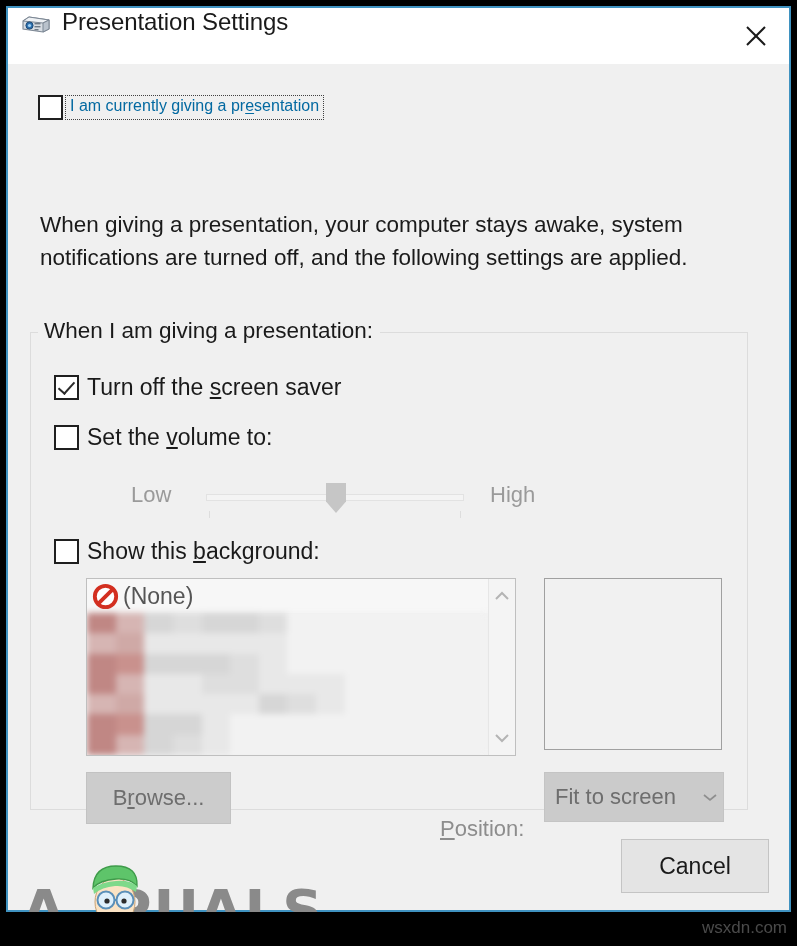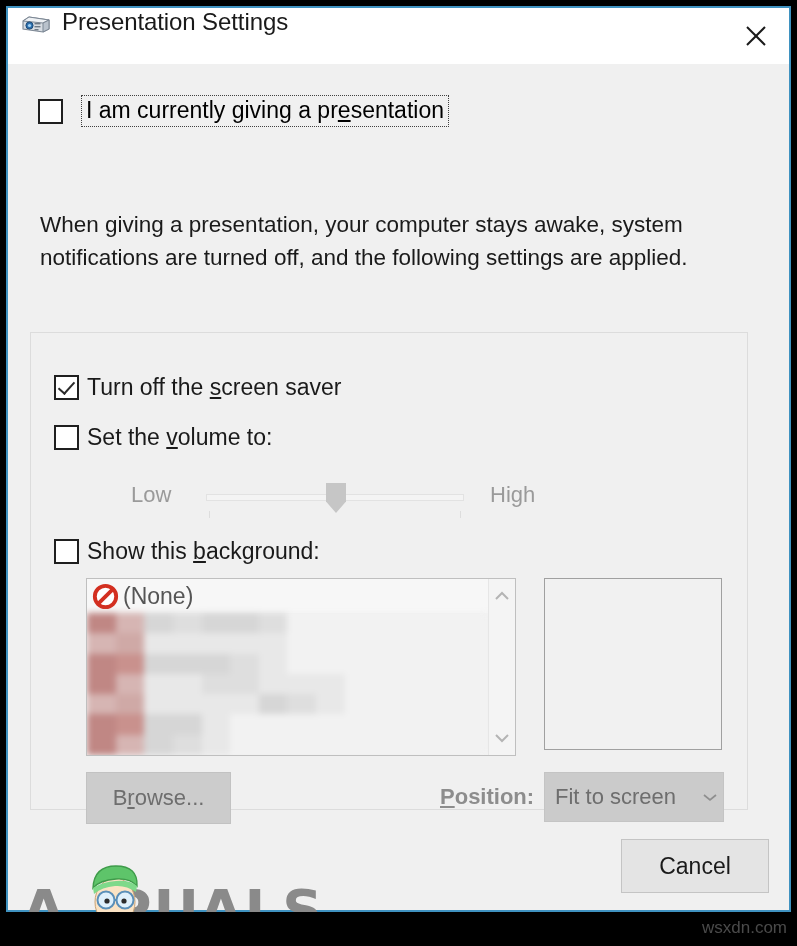--- a/index.html
+++ b/index.html
@@ -108,25 +108,25 @@
     position: absolute;
     left: 6px;
     top: 1px;
     width: 7px;
     height: 14px;
     border: solid #2b2b2b;
     border-width: 0 2px 2px 0;
     transform: rotate(42deg);
   }
   .focus-label {
-    margin-left: 18px;
+    margin-left: 2px;
     border: 1px dotted #404040;
     padding: 1px 4px 3px 4px;
-    font-size: 23px;
-    color: #000000;
+    font-size: 16px;
+    color: #0369a1;
     line-height: 1.15;
     white-space: nowrap;
   }
   .acc { text-decoration: underline; text-underline-offset: 2px; }
 
   
   .description {
     position: absolute;
     left: 32px;
     top: 144px;
@@ -312,25 +312,24 @@
     font-family: "Liberation Sans", sans-serif;
     display: flex;
     align-items: center;
     justify-content: center;
   }
 
   
   .position-label {
     position: absolute;
     left: 432px;
-    top: 720px;
+    top: 752px;
     font-size: 22px;
     color: #8d8d8d;
     white-space: nowrap;
-    font-weight: bold;
   }
   .position-combo {
     position: absolute;
     left: 536px;
     top: 708px;
     width: 180px;
     height: 50px;
     box-sizing: border-box;
     background: #cbcbcb;
     border: 1px solid #c4c4c4;
@@ -451,20 +450,21 @@
     <div class="client">
 
       <div class="top-check-row">
         <span class="checkbox"></span>
         <span class="focus-label"><span>I am currently giving a pr</span><span class="acc">e</span><span>sentation</span></span>
       </div>
 
       <div class="description">When giving a presentation, your computer stays awake, system notifications are turned off, and the following settings are applied.</div>
 
       <div class="groupbox"></div>
+      <div class="groupbox-legend">When I am giving a presentation:</div>
 
       <div class="cb-row" id="row-volume">
         <span class="checkbox"></span>
         <span class="cb-text"><span>Set the </span><span class="acc">v</span><span>olume to:</span></span>
       </div>
 
       <div class="cb-row" id="row-screensaver">
         <span class="checkbox checked"></span>
         <span class="cb-text"><span>Turn off the </span><span class="acc">s</span><span>creen saver</span></span>
       </div>

